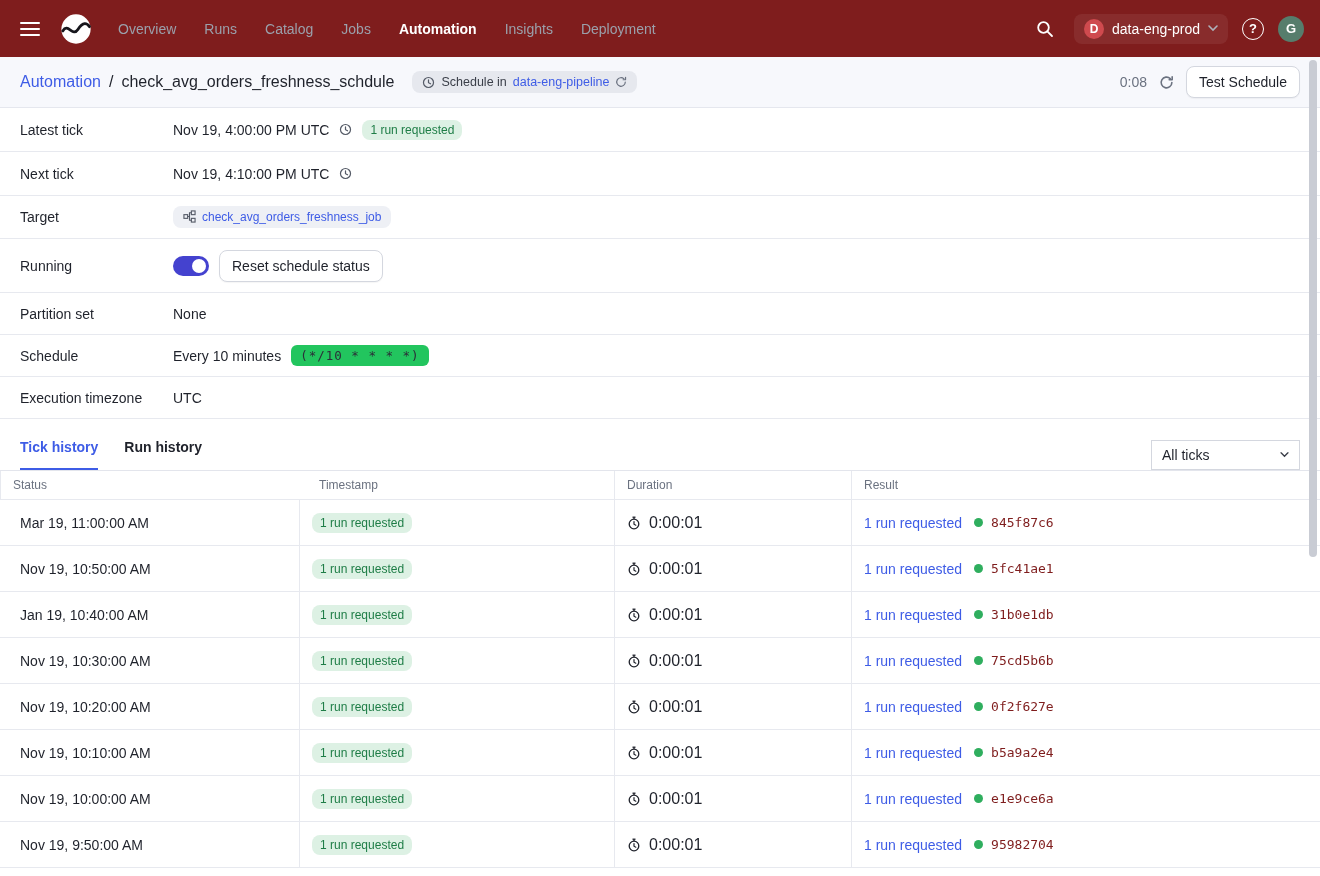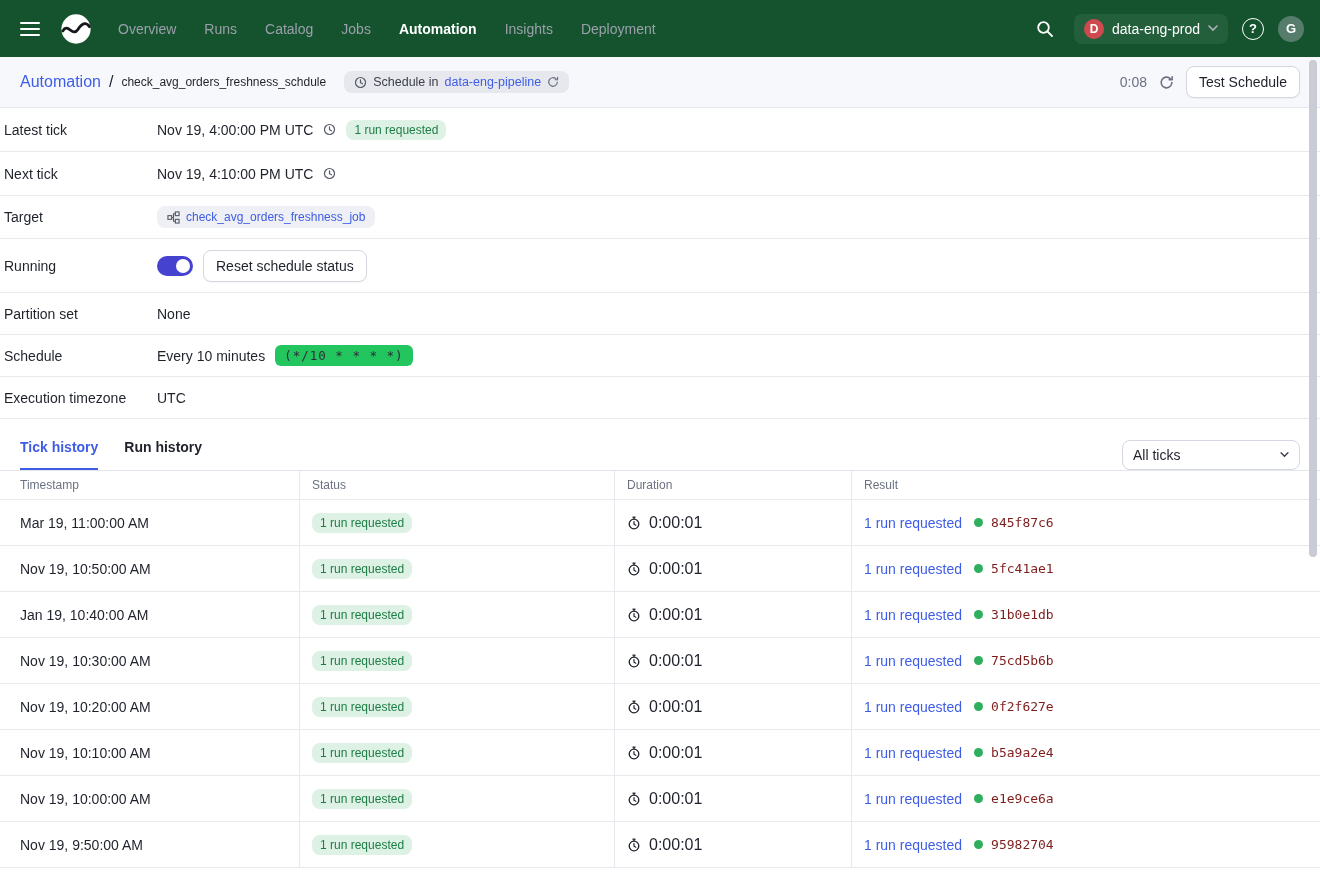--- a/index.html
+++ b/index.html
@@ -1,62 +1,62 @@
 <!DOCTYPE html>
 <html><head>
 <meta charset="utf-8">
 <style>
   html,body{margin:0;padding:0;background:#fff;}
   body{width:1320px;height:876px;overflow:hidden;font-family:"Liberation Sans",sans-serif;color:#1f222b;position:relative;}
   a{text-decoration:none;cursor:pointer;}
   
-  .topnav{height:57px;background:#14532d;display:flex;align-items:center;padding:0 16px;box-sizing:border-box;gap:14px;}
+  .topnav{height:57px;background:#7f1d1d;display:flex;align-items:center;padding:0 16px;box-sizing:border-box;gap:14px;}
   .hamburger{width:28px;height:28px;background:none;border:none;display:flex;flex-direction:column;justify-content:center;gap:4px;cursor:pointer;padding:4px;}
   .hamburger span{display:block;height:2px;background:#fff;border-radius:1px;}
   .logo{width:36px;height:36px;display:flex;align-items:center;justify-content:center;}
   .nav-links{display:flex;align-items:center;gap:28px;margin-left:10px;}
   .nav-item{color:#9ba0ab;font-size:14px;cursor:pointer;}
   .nav-item.active{color:#ffffff;font-weight:700;}
   .nav-right{margin-left:auto;display:flex;align-items:center;gap:14px;}
   .icon-btn{background:none;border:none;cursor:pointer;width:30px;height:30px;display:flex;align-items:center;justify-content:center;border-radius:50%;}
   .deploy-pill{display:flex;align-items:center;gap:8px;background:rgba(255,255,255,0.07);border-radius:8px;padding:5px 10px;cursor:pointer;}
   .deploy-badge{width:20px;height:20px;border-radius:50%;background:#cf4a4e;color:#fff;font-size:12px;font-weight:700;display:flex;align-items:center;justify-content:center;}
   .deploy-name{color:#fff;font-size:14px;}
   .chev{display:flex;align-items:center;}
   .help{width:22px;height:22px;border-radius:50%;border:1.6px solid #fff;background:none;color:#fff;font-size:13px;font-weight:700;display:flex;align-items:center;justify-content:center;cursor:pointer;padding:0;}
   .avatar{width:26px;height:26px;border-radius:50%;background:#567d6c;color:#fff;font-size:13px;font-weight:700;display:flex;align-items:center;justify-content:center;cursor:pointer;}
   
   .page-header{height:51px;background:#f7f8fc;border-bottom:1px solid #e5e7ee;display:flex;align-items:center;justify-content:space-between;padding:0 20px;box-sizing:border-box;}
   .ph-left{display:flex;align-items:center;gap:8px;}
   .crumb{color:#3e5ce6;font-size:16px;}
   .sep{color:#1f222b;font-size:16px;}
-  .title{font-size:12px;font-weight:500;margin:0;color:#1f222b;}
+  .title{font-size:16px;font-weight:500;margin:0;color:#1f222b;}
   .sched-badge{display:inline-flex;align-items:center;gap:6px;background:#e6e8ee;border-radius:8px;padding:4px 10px;font-size:12.5px;color:#3a3e48;margin-left:10px;}
   .sched-badge a{color:#3e5ce6;font-size:12.5px;}
   .ph-right{display:flex;align-items:center;gap:12px;}
   .timer{color:#6b7280;font-size:14px;}
   .refresh{display:flex;align-items:center;cursor:pointer;}
   .btn{background:#fff;border:1px solid #d4d7df;border-radius:8px;padding:7px 12px;font-size:14px;color:#1f222b;cursor:pointer;box-shadow:0 1px 1px rgba(0,0,0,0.04);font-family:"Liberation Sans",sans-serif;}
   
-  .detail-row{display:grid;grid-template-columns:153px 1fr;align-items:center;padding-left:4px;border-bottom:1px solid #e7e9ef;box-sizing:border-box;}
+  .detail-row{display:grid;grid-template-columns:153px 1fr;align-items:center;padding-left:20px;border-bottom:1px solid #e7e9ef;box-sizing:border-box;}
   .detail-row .label{font-size:14px;color:#1f222b;}
   .detail-row .value{display:flex;align-items:center;gap:10px;font-size:14px;color:#1f222b;}
   .h44{min-height:44px;} .h43{min-height:43px;} .h54{min-height:54px;} .h42{min-height:42px;}
   .badge-green{background:#ddf1e4;color:#1e7d46;font-size:12px;padding:3px 8px;border-radius:8px;white-space:nowrap;}
-  .chip{display:inline-flex;align-items:flex-end;gap:6px;background:#eef0f5;border-radius:8px;padding:4px 10px;}
+  .chip{display:inline-flex;align-items:flex-start;gap:6px;background:#eef0f5;border-radius:8px;padding:4px 10px;}
   .chip a{color:#3e5ce6;font-size:12px;}
   .toggle{width:36px;height:20px;border-radius:10px;background:#4442cf;position:relative;cursor:pointer;flex:0 0 auto;}
   .toggle::after{content:"";position:absolute;right:3px;top:3px;width:14px;height:14px;border-radius:50%;background:#fff;}
   .cron{background:#22c55e;border-radius:6px;padding:3px 9px;font-family:"DejaVu Sans Mono",monospace;font-size:12.5px;color:#2b2e38;letter-spacing:1px;}
   
   .tabs-bar{display:flex;align-items:center;justify-content:space-between;padding:20px 20px 0 20px;gap:36px;}
   .tabs{display:flex;gap:26px;}
   .tab{font-size:14px;font-weight:700;color:#1f222b;padding-bottom:13px;cursor:pointer;border-bottom:2px solid transparent;}
   .tab.active{color:#3e5ce6;border-bottom:2px solid #3e5ce6;}
-  .select{display:flex;align-items:center;justify-content:space-between;width:178px;background:#fff;border:1px solid #d4d7df;border-radius:8px;padding:6px 10px;font-size:14px;cursor:pointer;box-sizing:border-box;}
+  .select{display:flex;align-items:center;justify-content:space-between;width:149px;background:#fff;border:1px solid #d4d7df;border-radius:0;padding:6px 10px;font-size:14px;cursor:pointer;box-sizing:border-box;}
   
   .ttable{border-top:1px solid #e3e5ec;}
   .thead,.trow{display:grid;grid-template-columns:299px 315px 237px 1fr;align-items:center;border-bottom:1px solid #e7e9ef;}
   .thead{height:28px;}
   .thead .cell{font-size:12px;color:#6b7280;}
   .trow{height:45px;}
   .cell{padding-left:12px;display:flex;align-items:center;gap:8px;box-sizing:border-box;height:100%;}
   .cell.first{padding-left:20px;}
   .thead .cell:not(.first),.trow .cell:not(.first){border-left:1px solid #e7e9ef;}
   .ts{font-size:14px;color:#1f222b;}
@@ -227,22 +227,22 @@
     <span class="chev">
       <svg width="9" height="6" viewBox="0 0 10 7">
           <path d="M1 1 L5 5 L9 1" stroke="#3a3e48" stroke-width="1.6" fill="none" stroke-linecap="round"></path>
         </svg>
     </span>
   </div>
 </div>
 
 <section class="ttable">
   <div class="thead">
+    <div class="cell">Status</div>
     <div class="cell first">Timestamp</div>
-    <div class="cell">Status</div>
     <div class="cell">Duration</div>
     <div class="cell">Result</div>
   </div>
   <div>
       <div class="trow">
     <div class="cell first ts">Mar 19, 11:00:00 AM</div>
     <div class="cell">
           <span class="badge-green">1 run requested</span>
         </div>
     <div class="cell dur">

